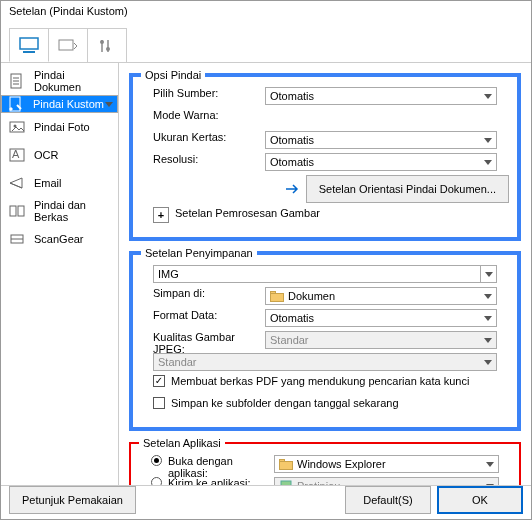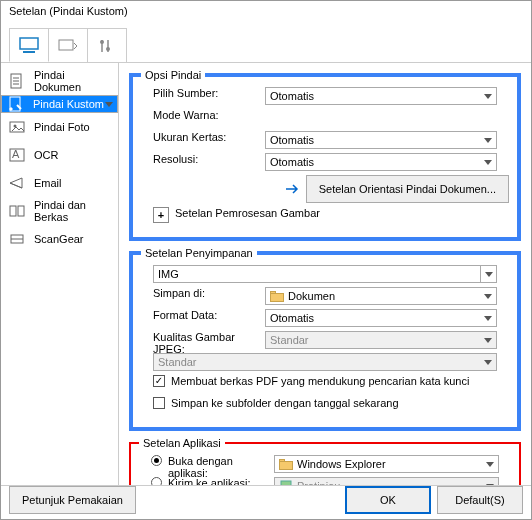--- a/index.html
+++ b/index.html
@@ -263,19 +263,19 @@
     </fieldset>
 
   </div>
 </div>
 
 <div class="footer">
   <div class="btn">
       <span>Petunjuk Pemakaian</span>
     </div>
   <div class="spacer"></div>
+  <div class="btn">
+      <span>Default(S)</span>
+    </div>
   <div class="btn primary">
       <span>OK</span>
     </div>
-  <div class="btn">
-      <span>Default(S)</span>
-    </div>
 </div>
 
 </body></html>

